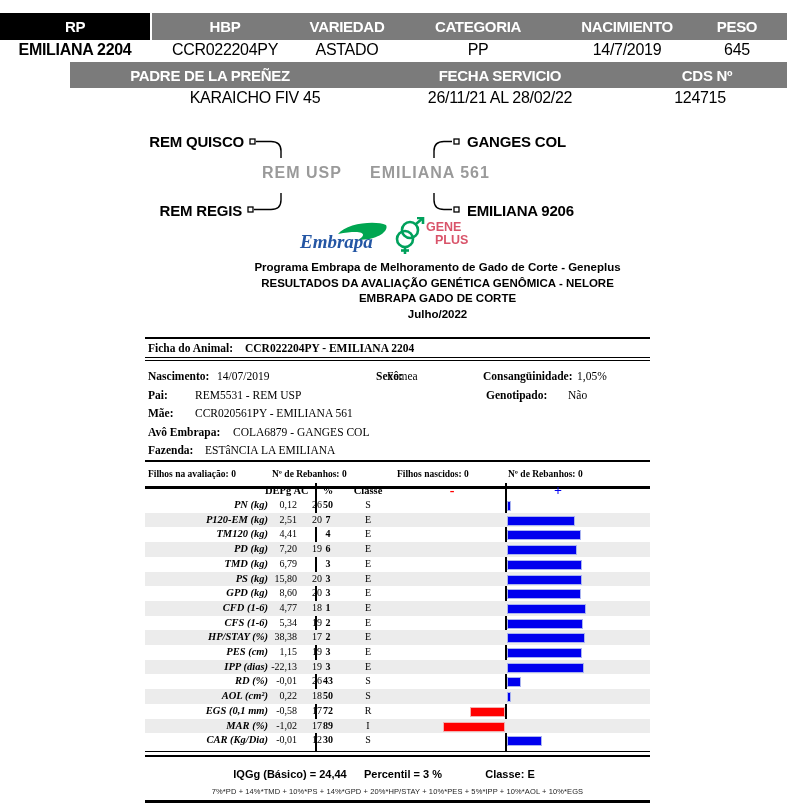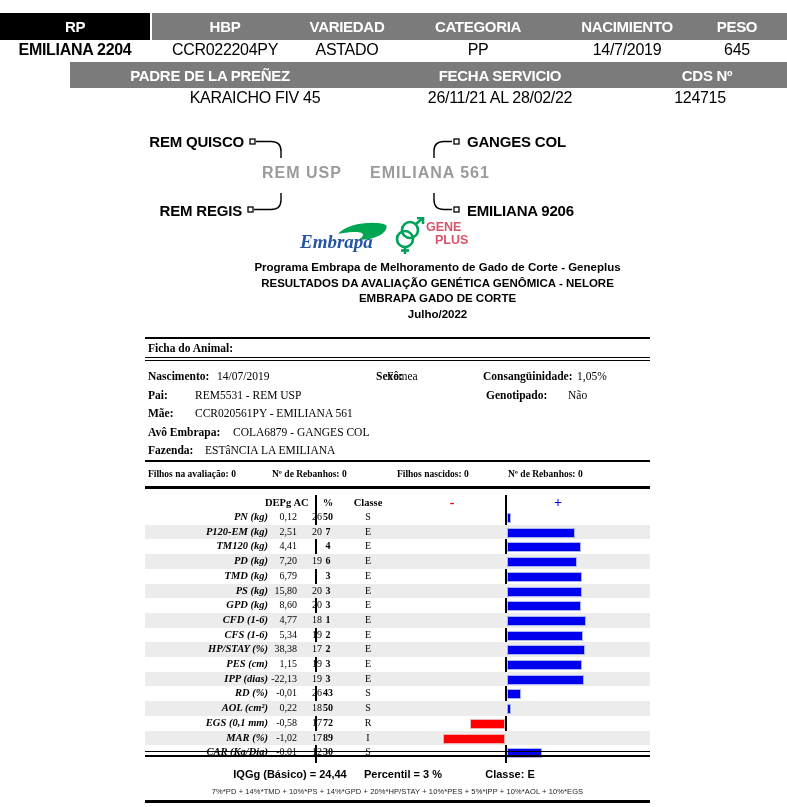--- a/index.html
+++ b/index.html
@@ -27,21 +27,21 @@
          font-family:"Liberation Serif",serif;font-size:11.5px;}
   .ficha-title{border-top:2px solid #000;border-bottom:4px double #000;height:18px;
                line-height:18px;position:relative;}
   .f-label{font-weight:700;position:absolute;white-space:nowrap;}
   .f-value{position:absolute;white-space:nowrap;}
   .f-row{position:relative;height:18.5px;line-height:18.5px;font-family:Liberation Serif, serif;}
   .stats-row{position:relative;height:24px;line-height:24px;border-top:2px solid #000;
              border-bottom:3px solid #000;font-size:9.5px;font-weight:700;}
   
   .dep{position:absolute;left:145px;top:483px;width:505px;height:270px;
-       font-family:"Liberation Serif",serif;margin-top:12px;}
+       font-family:"Liberation Serif",serif;}
   .dep-h{position:absolute;top:0;height:15px;line-height:15px;font-weight:700;
          font-size:10.5px;transform:translateX(-50%);white-space:nowrap;}
   .dep-h.minus{color:#f00;font-size:14px;font-weight:700;}
   .dep-h.plus{color:#0000ee;font-size:14px;font-weight:700;}
   .vline{position:absolute;top:0;width:1.6px;height:268px;background:#000;}
   .dep-row{position:absolute;left:0;width:505px;height:14.7px;line-height:14.7px;}
   .dep-row.stripe{background:#ececec;}
   .c-label{position:absolute;right:382px;font-weight:700;font-size:10.5px;white-space:nowrap;font-style:italic;}
   .c-depg{position:absolute;right:353px;font-size:10px;white-space:nowrap;}
   .c-ac{position:absolute;right:328px;font-size:10px;white-space:nowrap;}
@@ -126,20 +126,21 @@
   <div class="titles">
     <div>Programa Embrapa de Melhoramento de Gado de Corte - Geneplus</div>
     <div>RESULTADOS DA AVALIAÇÃO GENÉTICA GENÔMICA - NELORE</div>
     <div>EMBRAPA GADO DE CORTE</div>
     <div>Julho/2022</div>
   </div>
 
   <div class="ficha">
     <div class="ficha-title">
       <span class="f-label" style="left:3px;">Ficha do Animal:</span>
+      <span class="f-label" style="left:100px;">CCR022204PY - EMILIANA 2204</span>
     </div>
     <div style="height:6px;"></div>
     <div class="f-row">
       <span class="f-label" style="left:3px;">Nascimento:</span>
       <span class="f-value" style="left:72px;">14/07/2019</span>
       <span class="f-label" style="left:207px;margin-left:24px;">Sexo:</span>
       <span class="f-value" style="left:242px;">Fêmea</span>
       <span class="f-label" style="left:338px;">Consangüinidade:</span>
       <span class="f-value" style="left:432px;">1,05%</span>
     </div>

